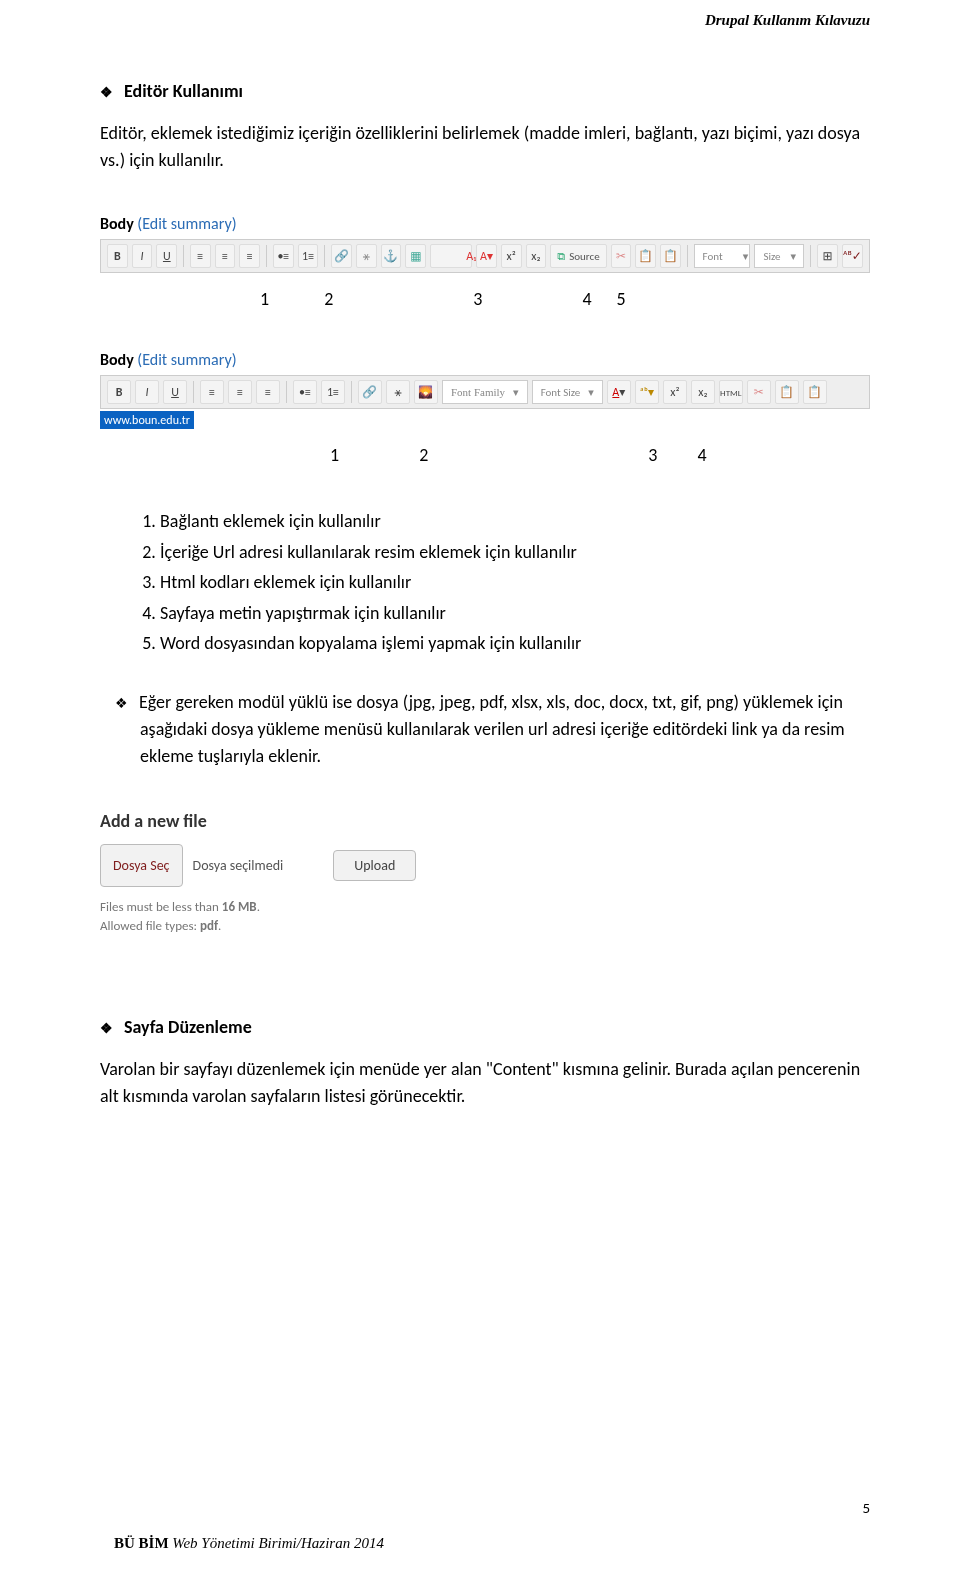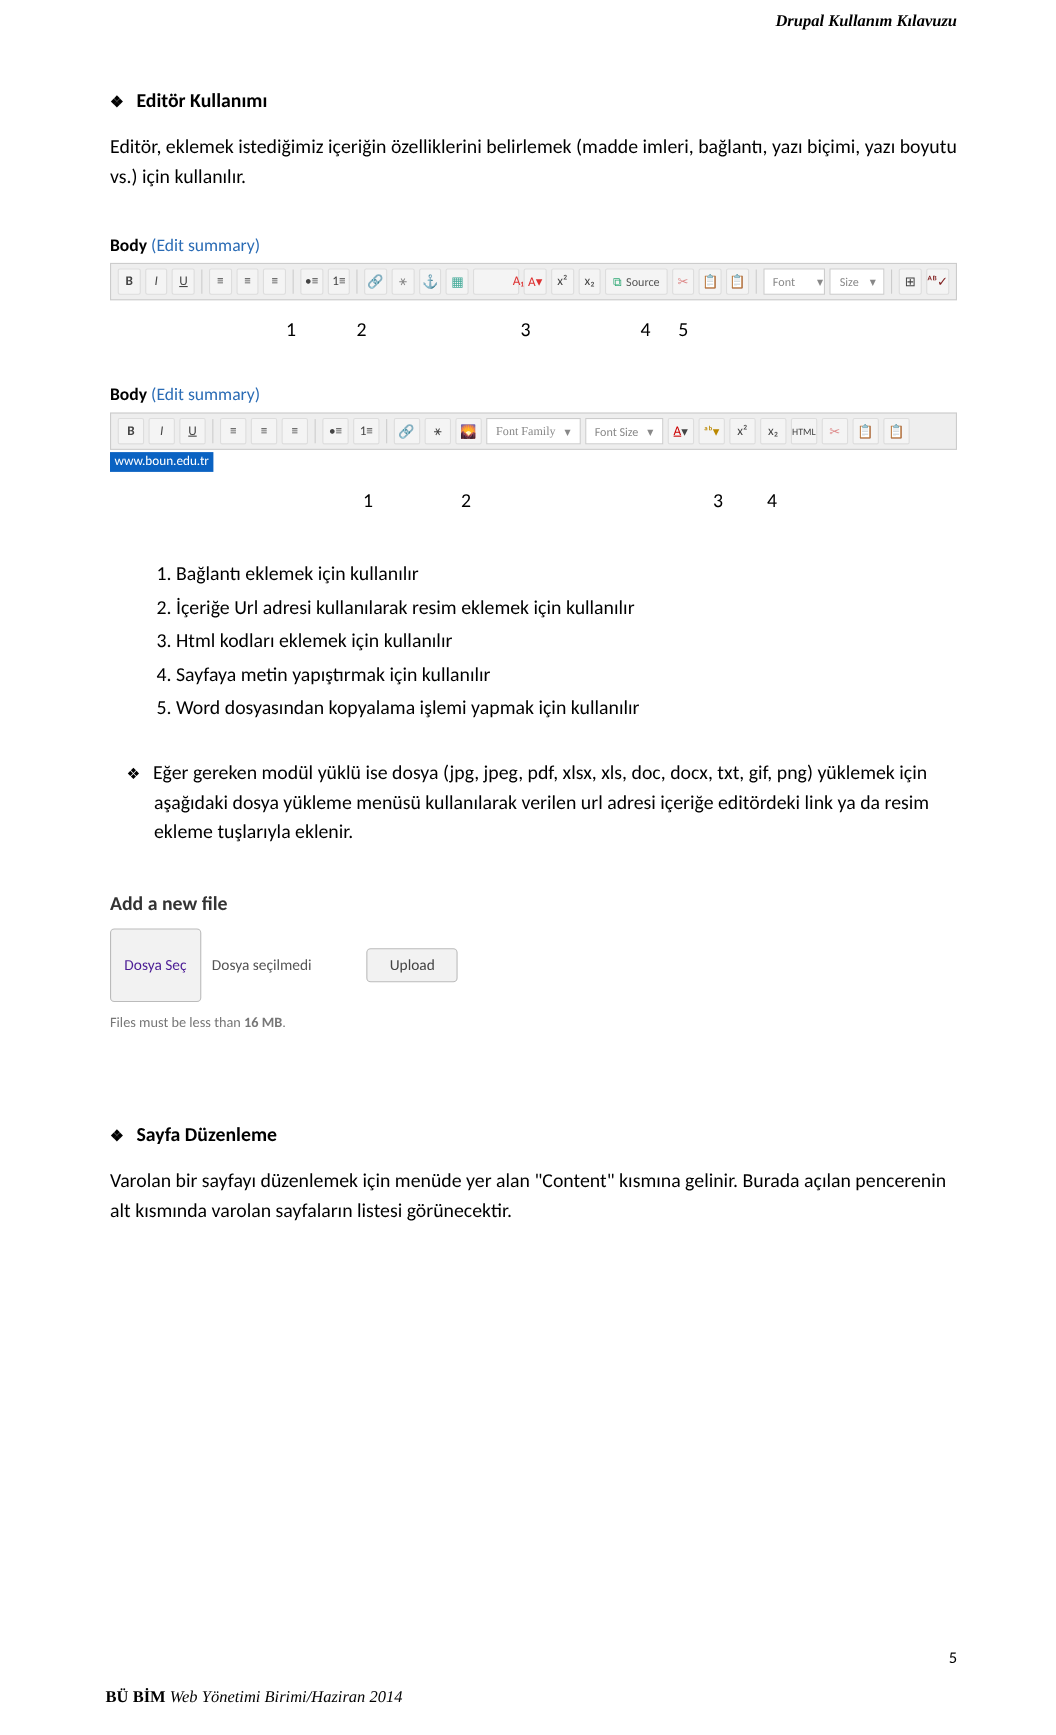--- a/index.html
+++ b/index.html
@@ -148,23 +148,23 @@
   .file-row {
     display: flex;
     align-items: center;
     gap: 10px;
     margin-bottom: 10px;
   }
   .file-btn {
     background: #f2f2f2;
     border: 1px solid #bbb;
     border-radius: 4px;
-    padding: 24px 12px;
+    padding: 12px 12px;
     font-size: 14px;
-    color: #4c1d95;
+    color: #7f1d1d;
   }
   .file-status {
     font-size: 14px;
     color: #555;
   }
   .upload-btn {
     background: #f2f2f2;
     border: 1px solid #bbb;
     border-radius: 4px;
     padding: 6px 20px;
@@ -180,36 +180,36 @@
   .section2 { margin-top: 80px; }
   .page-number {
     position: absolute;
     bottom: 60px;
     right: 90px;
     font-size: 15px;
   }
   .footer {
     position: absolute;
     bottom: 25px;
-    left: 96px;
+    left: 114px;
     font-size: 15px;
     font-family: "Times New Roman", serif;
   }
   .footer .b { font-weight: bold; }
 </style>
 </head>
 <body>
 
 <div class="page">
   <div class="header-right">Drupal Kullanım Kılavuzu</div>
 
   <div class="section-title">
     <span class="diamond">❖</span><span>Editör Kullanımı</span>
   </div>
-  <div class="body-text">Editör, eklemek istediğimiz içeriğin özelliklerini belirlemek (madde imleri, bağlantı, yazı biçimi, yazı boyutu vs.) için kullanılır.</div>
+  <div class="body-text">Editör, eklemek istediğimiz içeriğin özelliklerini belirlemek (madde imleri, bağlantı, yazı biçimi, yazı dosya vs.) için kullanılır.</div>
 
   <div class="editor-block">
     <div class="body-label">
       <span class="b">Body</span>
       <span class="link">(Edit summary)</span>
     </div>
     <div class="toolbar">
       <div class="btn">
           <b>B</b>
         </div>
@@ -331,20 +331,23 @@
   <div class="file-upload">
     <div class="title">Add a new file</div>
     <div class="file-row">
       <div class="file-btn">Dosya Seç</div>
       <div class="file-status">Dosya seçilmedi</div>
       <div class="upload-btn">Upload</div>
     </div>
     <div class="file-info">
       <span>Files must be less than </span><b>16 MB</b><span>.</span>
     </div>
+    <div class="file-info">
+      <span>Allowed file types: </span><b>pdf</b><span>.</span>
+    </div>
   </div>
 
   <div class="section2">
     <div class="section-title">
       <span class="diamond">❖</span><span>Sayfa Düzenleme</span>
     </div>
     <div class="body-text">Varolan bir sayfayı düzenlemek için menüde yer alan "Content" kısmına gelinir. Burada açılan pencerenin alt kısmında varolan sayfaların listesi görünecektir.</div>
   </div>
 
   <div class="page-number">5</div>

